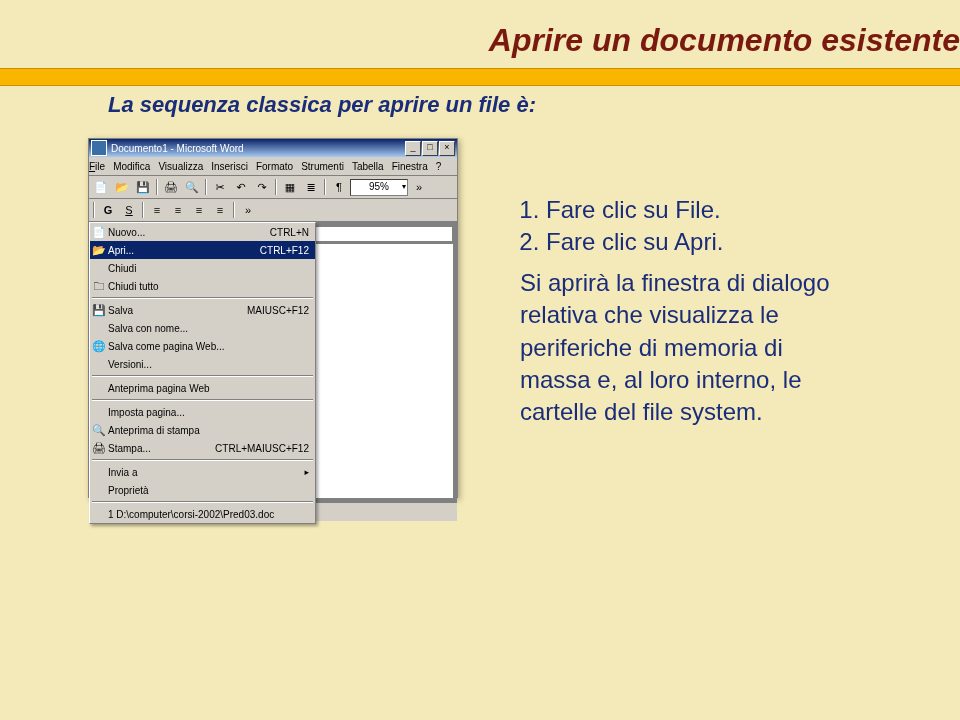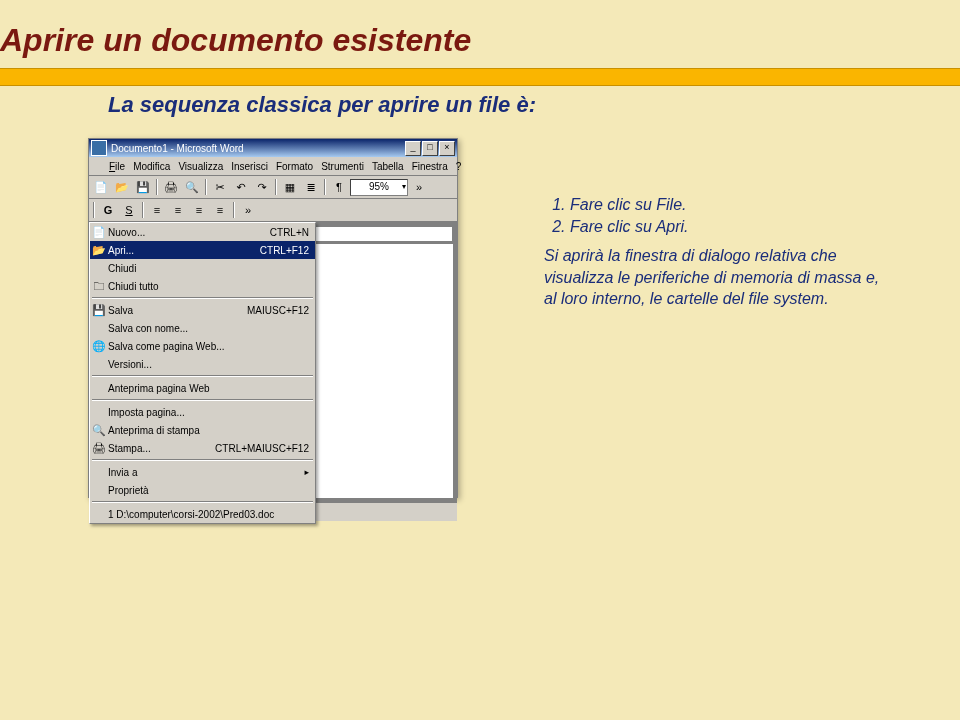--- a/index.html
+++ b/index.html
@@ -17,21 +17,21 @@
     left: 0; right: 0; top: 68px;
     height: 16px;
     background: #fab500;
     border-top: 1px solid #c89000;
     border-bottom: 1px solid #c89000;
   }
   .title {
     position: absolute;
     top: 22px;
     left: 0; right: 0;
-    text-align: left;
+    text-align: right;
     font-size: 32px;
     font-weight: bold;
     color: #7a1910;
     font-style: italic;
   }
   .subtitle {
     position: absolute;
     top: 92px;
     left: 108px;
     font-size: 22px;
@@ -76,21 +76,21 @@
     font-size: 9px;
     line-height: 11px;
     text-align: center;
     color: #000;
   }
   .menubar {
     height: 18px;
     background: #d4d0c8;
     display: flex;
     align-items: center;
-    padding: 0 20px;
+    padding: 0 0;
     gap: 8px;
     font-size: 10px;
     border-bottom: 1px solid #808080;
   }
   .menubar span u { text-decoration: underline; }
   .toolbar {
     height: 22px;
     background: #d4d0c8;
     border-bottom: 1px solid #808080;
     display: flex;
@@ -213,25 +213,24 @@
     border: 1px solid #808080;
     border-top-color: #fff; border-left-color:#fff;
     padding: 0 4px;
     height: 14px;
     line-height: 14px;
     color: #808080;
   }
   .instructions {
     position: absolute;
     top: 194px;
-    left: 544px;
+    left: 520px;
     width: 340px;
-    font-size: 16px;
+    font-size: 24px;
     color: #1a2d7a;
-    font-style: italic;
     line-height: 1.35;
   }
   .instructions ol {
     margin: 0 0 4px 0;
     padding-left: 26px;
   }
   .instructions .para {
     margin-top: 8px;
   }
 </style>

